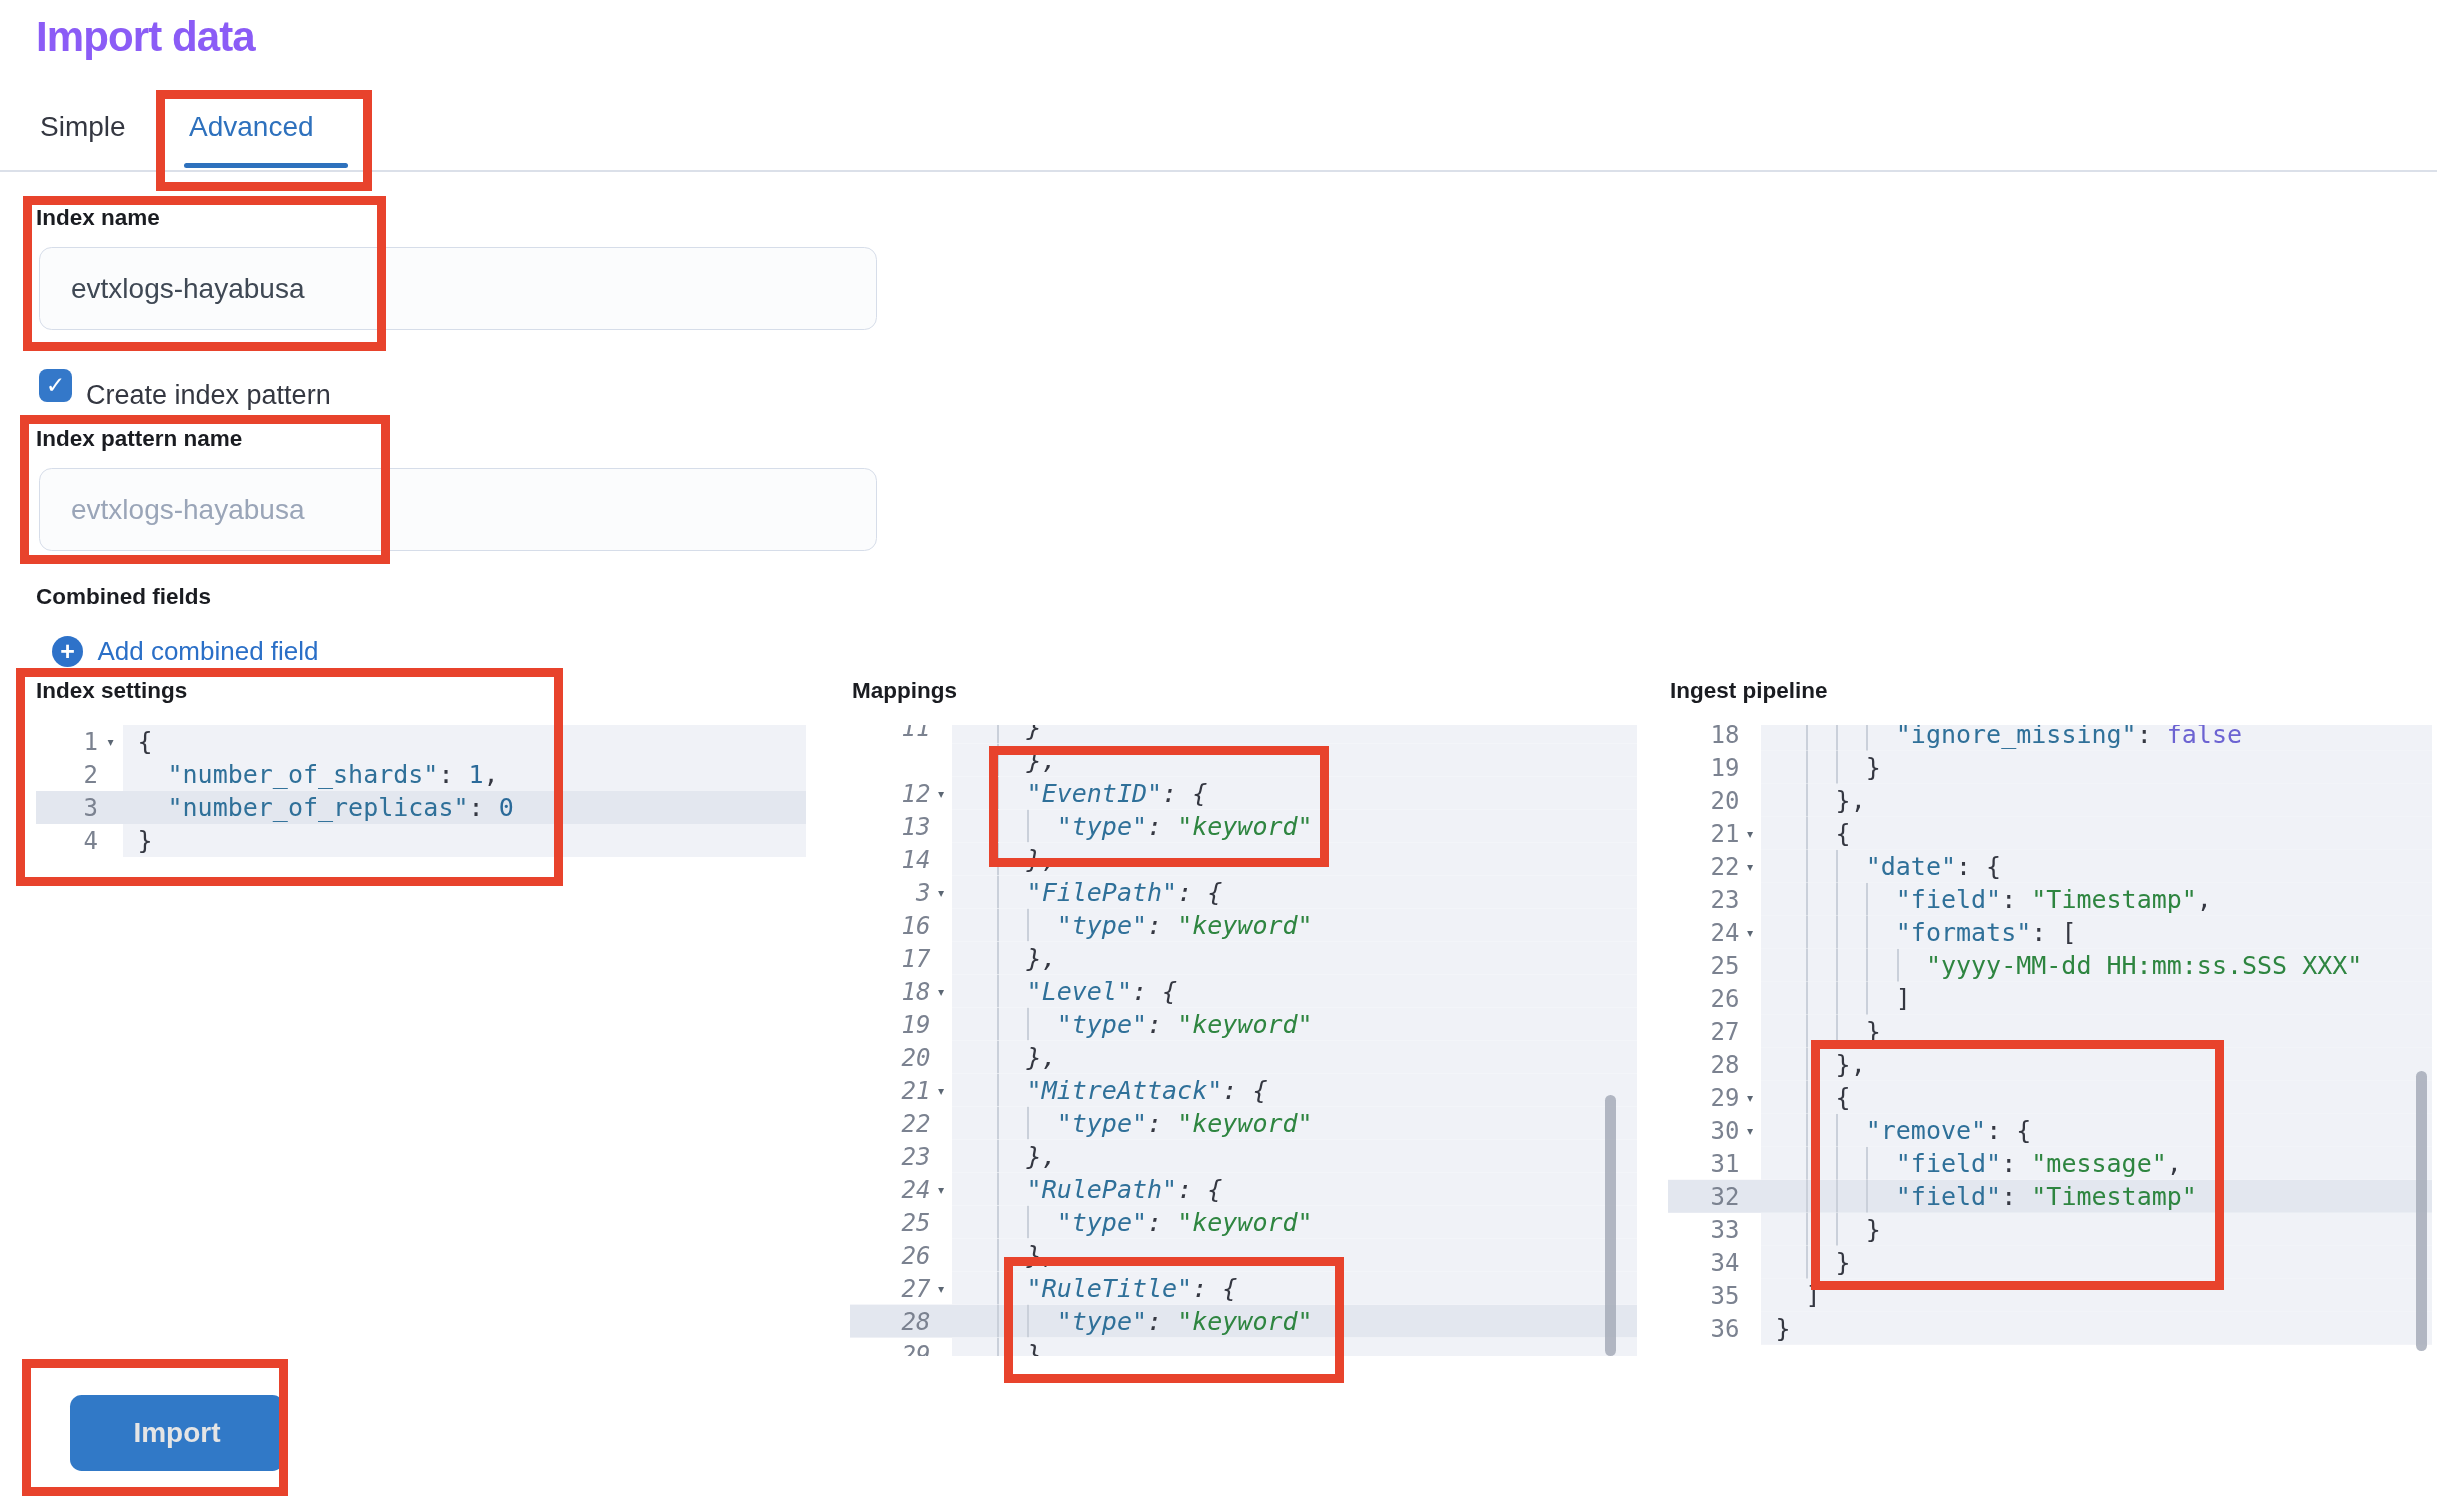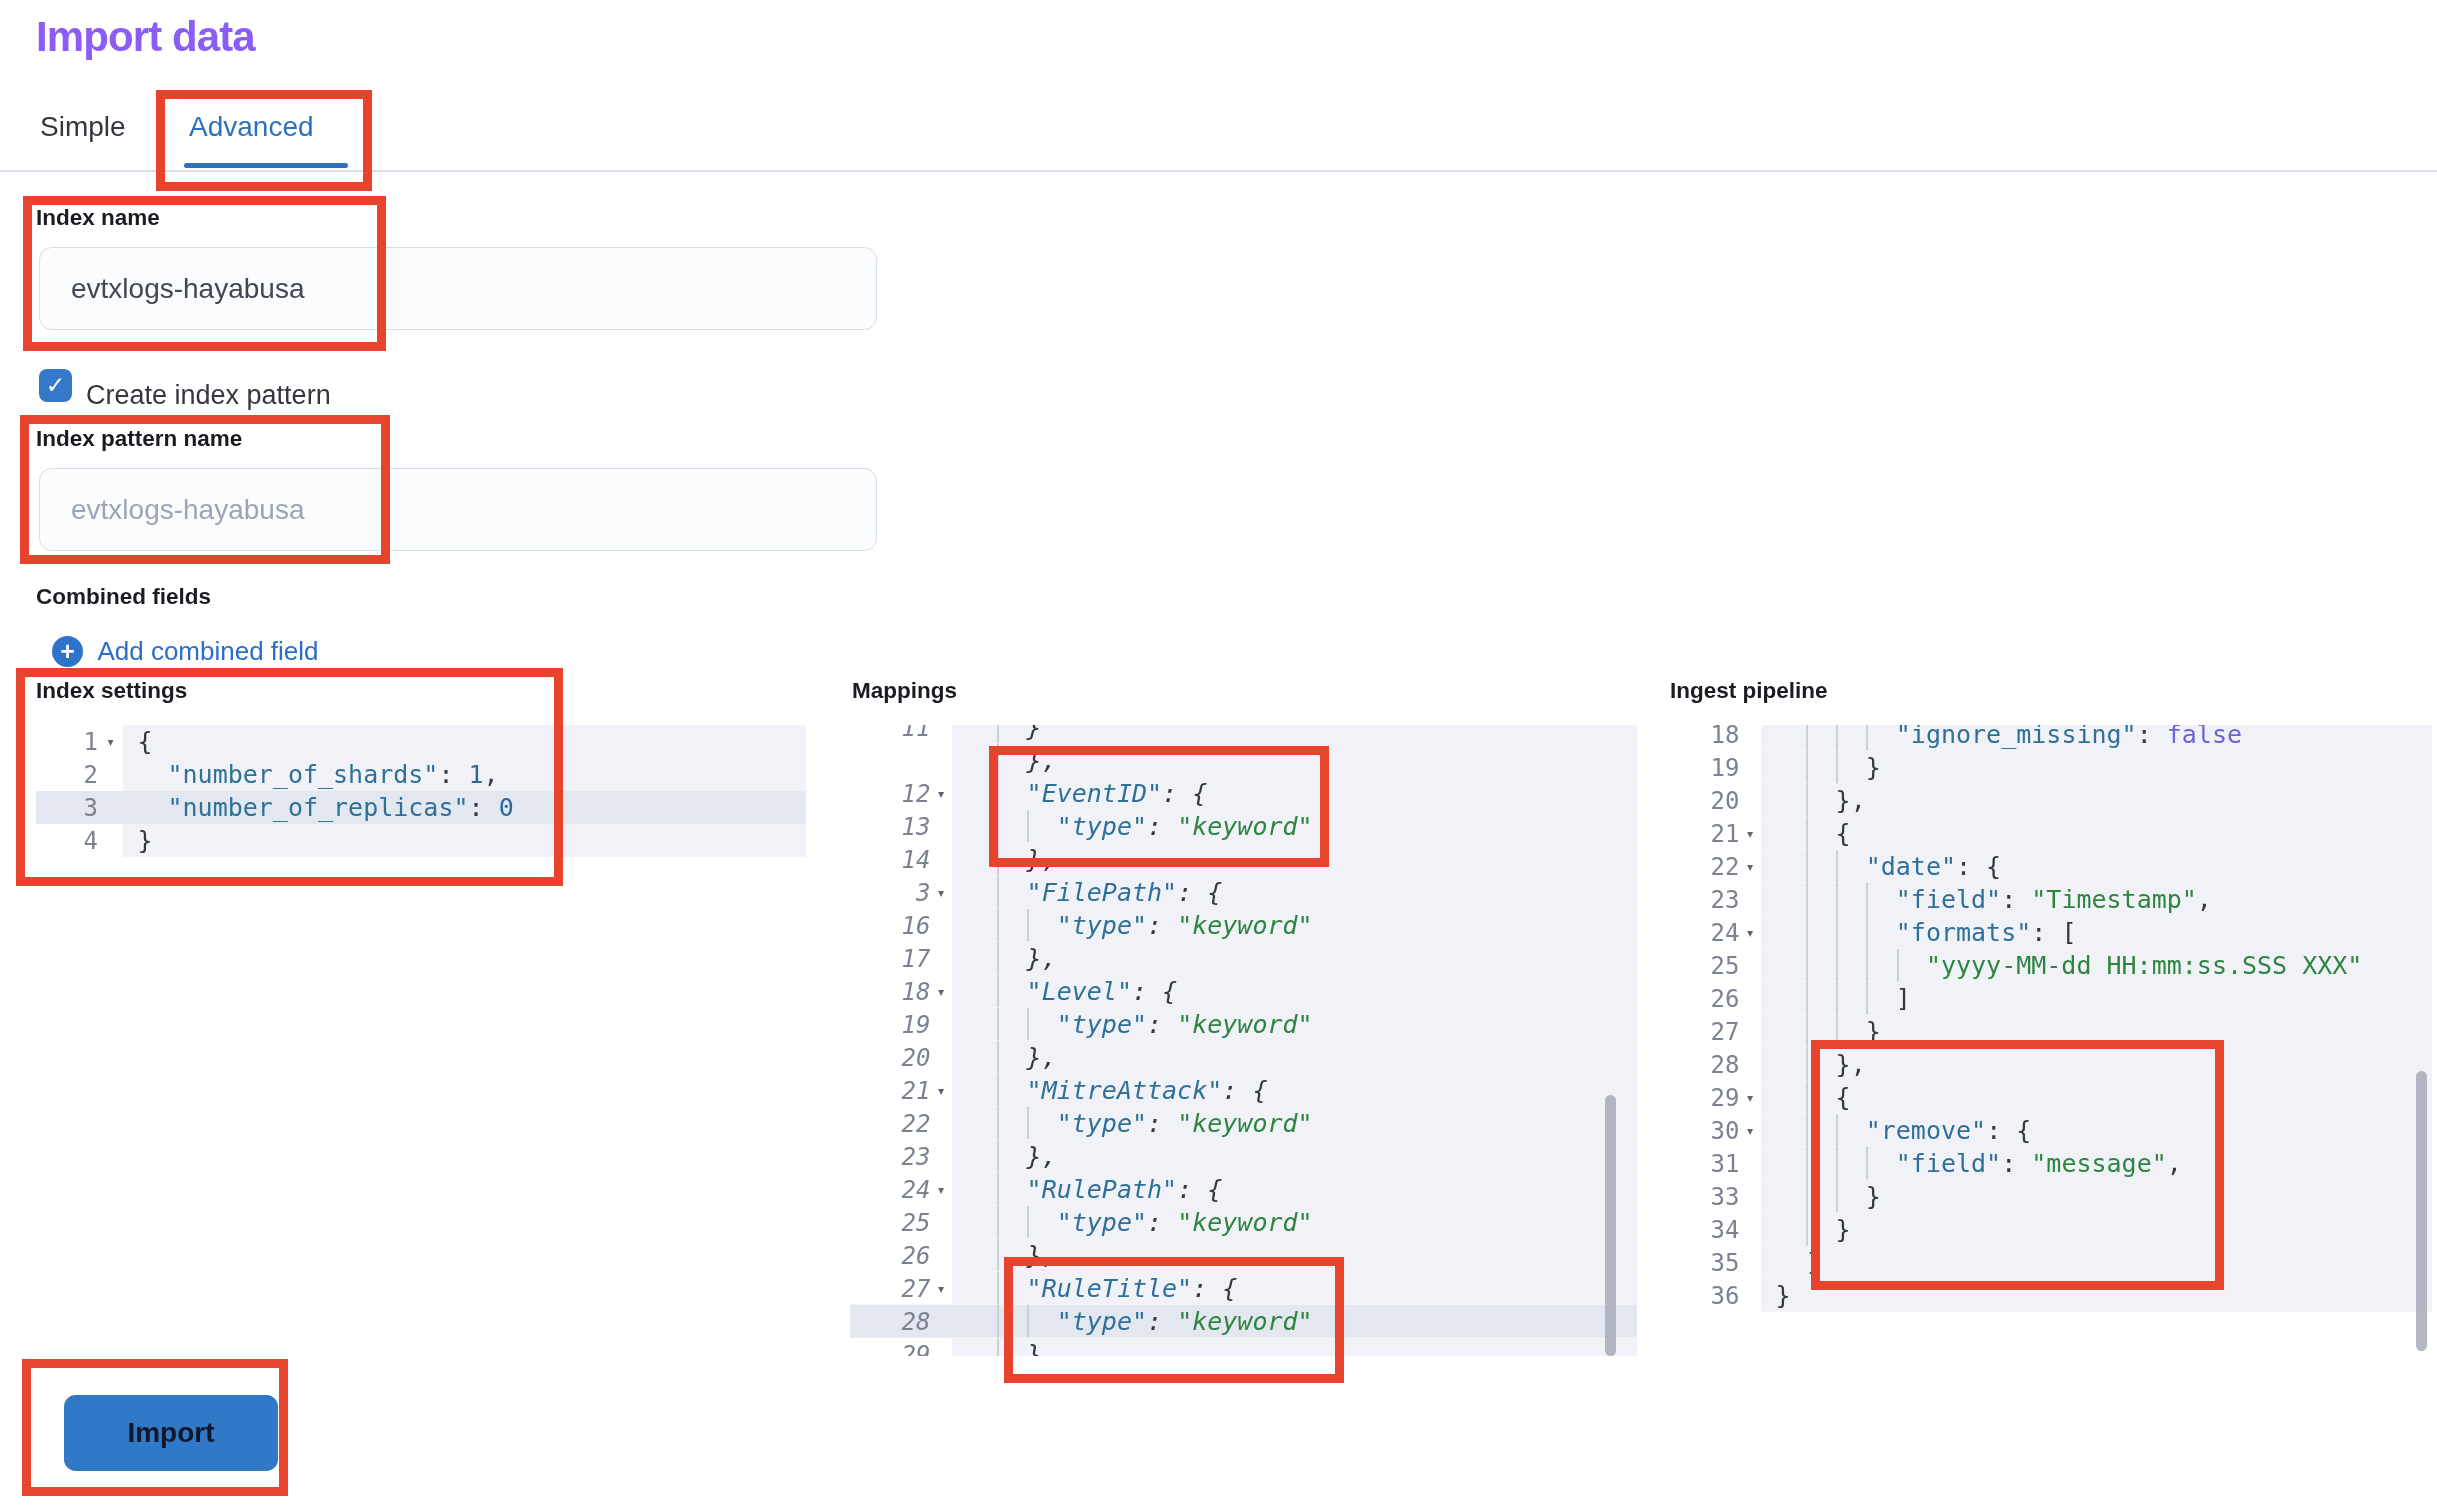--- a/index.html
+++ b/index.html
@@ -68,22 +68,22 @@
                padding-left:14.4px; overflow:hidden; }
   .code-row.hl .code-cell { background:transparent; }
   .indent-guide { position:absolute; top:0; width:1.8px; height:100%; background:#cad0da; }
   .seg-d { color:#343741; } .seg-k { color:#2f7099; } .seg-s { color:#2e8540; }
   .seg-n { color:#2b6a99; } .seg-b { color:#6c63d2; }
 
   .scroll-thumb { position:absolute; width:10.8px; border-radius:5.4px; background:#a6acb9; opacity:.85; }
   #thumb-mappings { left:1605px; top:1095px; height:261px; }
   #thumb-ingest   { left:2416px; top:1071px; height:280px; }
 
-  .import-btn { position:absolute; left:64px; top:1395px; width:214px; height:76px;
-                background:#3179c7; border:none; border-radius:11.7px; color:#0f172a;
+  .import-btn { position:absolute; left:70px; top:1395px; width:214px; height:76px;
+                background:#3179c7; border:none; border-radius:11.7px; color:#e5e5e5;
                 font-family:"Liberation Sans","DejaVu Sans",sans-serif;
                 font-size:28px; font-weight:700; cursor:pointer; }
 
   #annotations { position:absolute; left:0; top:0; width:100%; height:100%; pointer-events:none; }
   .anno { position:absolute; border:9px solid #e8432c; }
 </style>
 </head>
 <body>
 
 <div id="canvas">
@@ -385,20 +385,27 @@
             <span class="fold-slot">▾</span>
           </div>
           <div class="code-cell"><div class="indent-guide" style="left: 45px;"></div><div class="indent-guide" style="left: 75px;"></div><span class="seg-d">      </span><span class="seg-k">"remove"</span><span class="seg-d">: {</span></div>
         </div>
         <div class="code-row">
           <div class="gutter-cell">
             <span>31</span>
             <span class="fold-slot"></span>
           </div>
           <div class="code-cell"><div class="indent-guide" style="left: 45px;"></div><div class="indent-guide" style="left: 75px;"></div><div class="indent-guide" style="left: 105px;"></div><span class="seg-d">        </span><span class="seg-k">"field"</span><span class="seg-d">: </span><span class="seg-s">"message"</span><span class="seg-d">,</span></div>
+        </div>
+        <div class="code-row hl">
+          <div class="gutter-cell">
+            <span>32</span>
+            <span class="fold-slot"></span>
+          </div>
+          <div class="code-cell"><div class="indent-guide" style="left: 45px;"></div><div class="indent-guide" style="left: 75px;"></div><div class="indent-guide" style="left: 105px;"></div><span class="seg-d">        </span><span class="seg-k">"field"</span><span class="seg-d">: </span><span class="seg-s">"Timestamp"</span></div>
         </div>
         <div class="code-row">
           <div class="gutter-cell">
             <span>33</span>
             <span class="fold-slot"></span>
           </div>
           <div class="code-cell"><div class="indent-guide" style="left: 45px;"></div><div class="indent-guide" style="left: 75px;"></div><span class="seg-d">      }</span></div>
         </div>
         <div class="code-row">
           <div class="gutter-cell">

